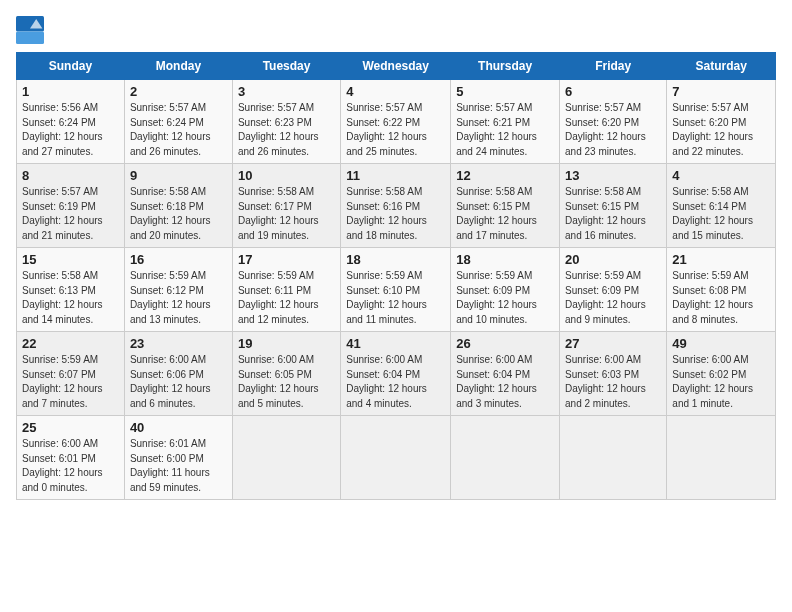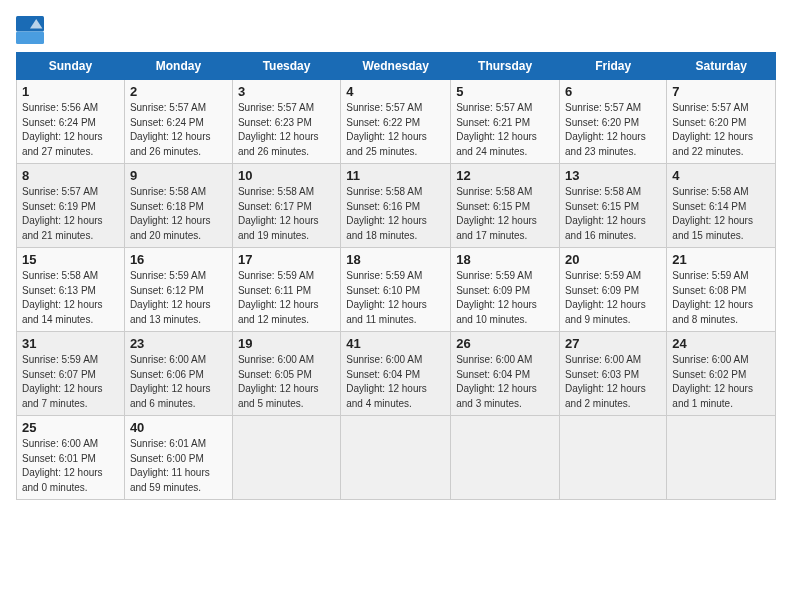--- a/index.html
+++ b/index.html
@@ -207,21 +207,21 @@
         <span class="day-num">20</span>
         <span class="day-detail">Sunrise: 5:59 AM<br>Sunset: 6:09 PM<br>Daylight: 12 hours and 9 minutes.</span>
       </td>
         <td>
         <span class="day-num">21</span>
         <span class="day-detail">Sunrise: 5:59 AM<br>Sunset: 6:08 PM<br>Daylight: 12 hours and 8 minutes.</span>
       </td>
       </tr>
       <tr>
         <td>
-        <span class="day-num">31</span>
+        <span class="day-num">22</span>
         <span class="day-detail">Sunrise: 5:59 AM<br>Sunset: 6:07 PM<br>Daylight: 12 hours and 7 minutes.</span>
       </td>
         <td>
         <span class="day-num">23</span>
         <span class="day-detail">Sunrise: 6:00 AM<br>Sunset: 6:06 PM<br>Daylight: 12 hours and 6 minutes.</span>
       </td>
         <td>
         <span class="day-num">19</span>
         <span class="day-detail">Sunrise: 6:00 AM<br>Sunset: 6:05 PM<br>Daylight: 12 hours and 5 minutes.</span>
       </td>
@@ -231,21 +231,21 @@
       </td>
         <td>
         <span class="day-num">26</span>
         <span class="day-detail">Sunrise: 6:00 AM<br>Sunset: 6:04 PM<br>Daylight: 12 hours and 3 minutes.</span>
       </td>
         <td>
         <span class="day-num">27</span>
         <span class="day-detail">Sunrise: 6:00 AM<br>Sunset: 6:03 PM<br>Daylight: 12 hours and 2 minutes.</span>
       </td>
         <td>
-        <span class="day-num">24</span>
+        <span class="day-num">49</span>
         <span class="day-detail">Sunrise: 6:00 AM<br>Sunset: 6:02 PM<br>Daylight: 12 hours and 1 minute.</span>
       </td>
       </tr>
       <tr>
         <td>
         <span class="day-num">25</span>
         <span class="day-detail">Sunrise: 6:00 AM<br>Sunset: 6:01 PM<br>Daylight: 12 hours and 0 minutes.</span>
       </td>
         <td>
         <span class="day-num">40</span>

